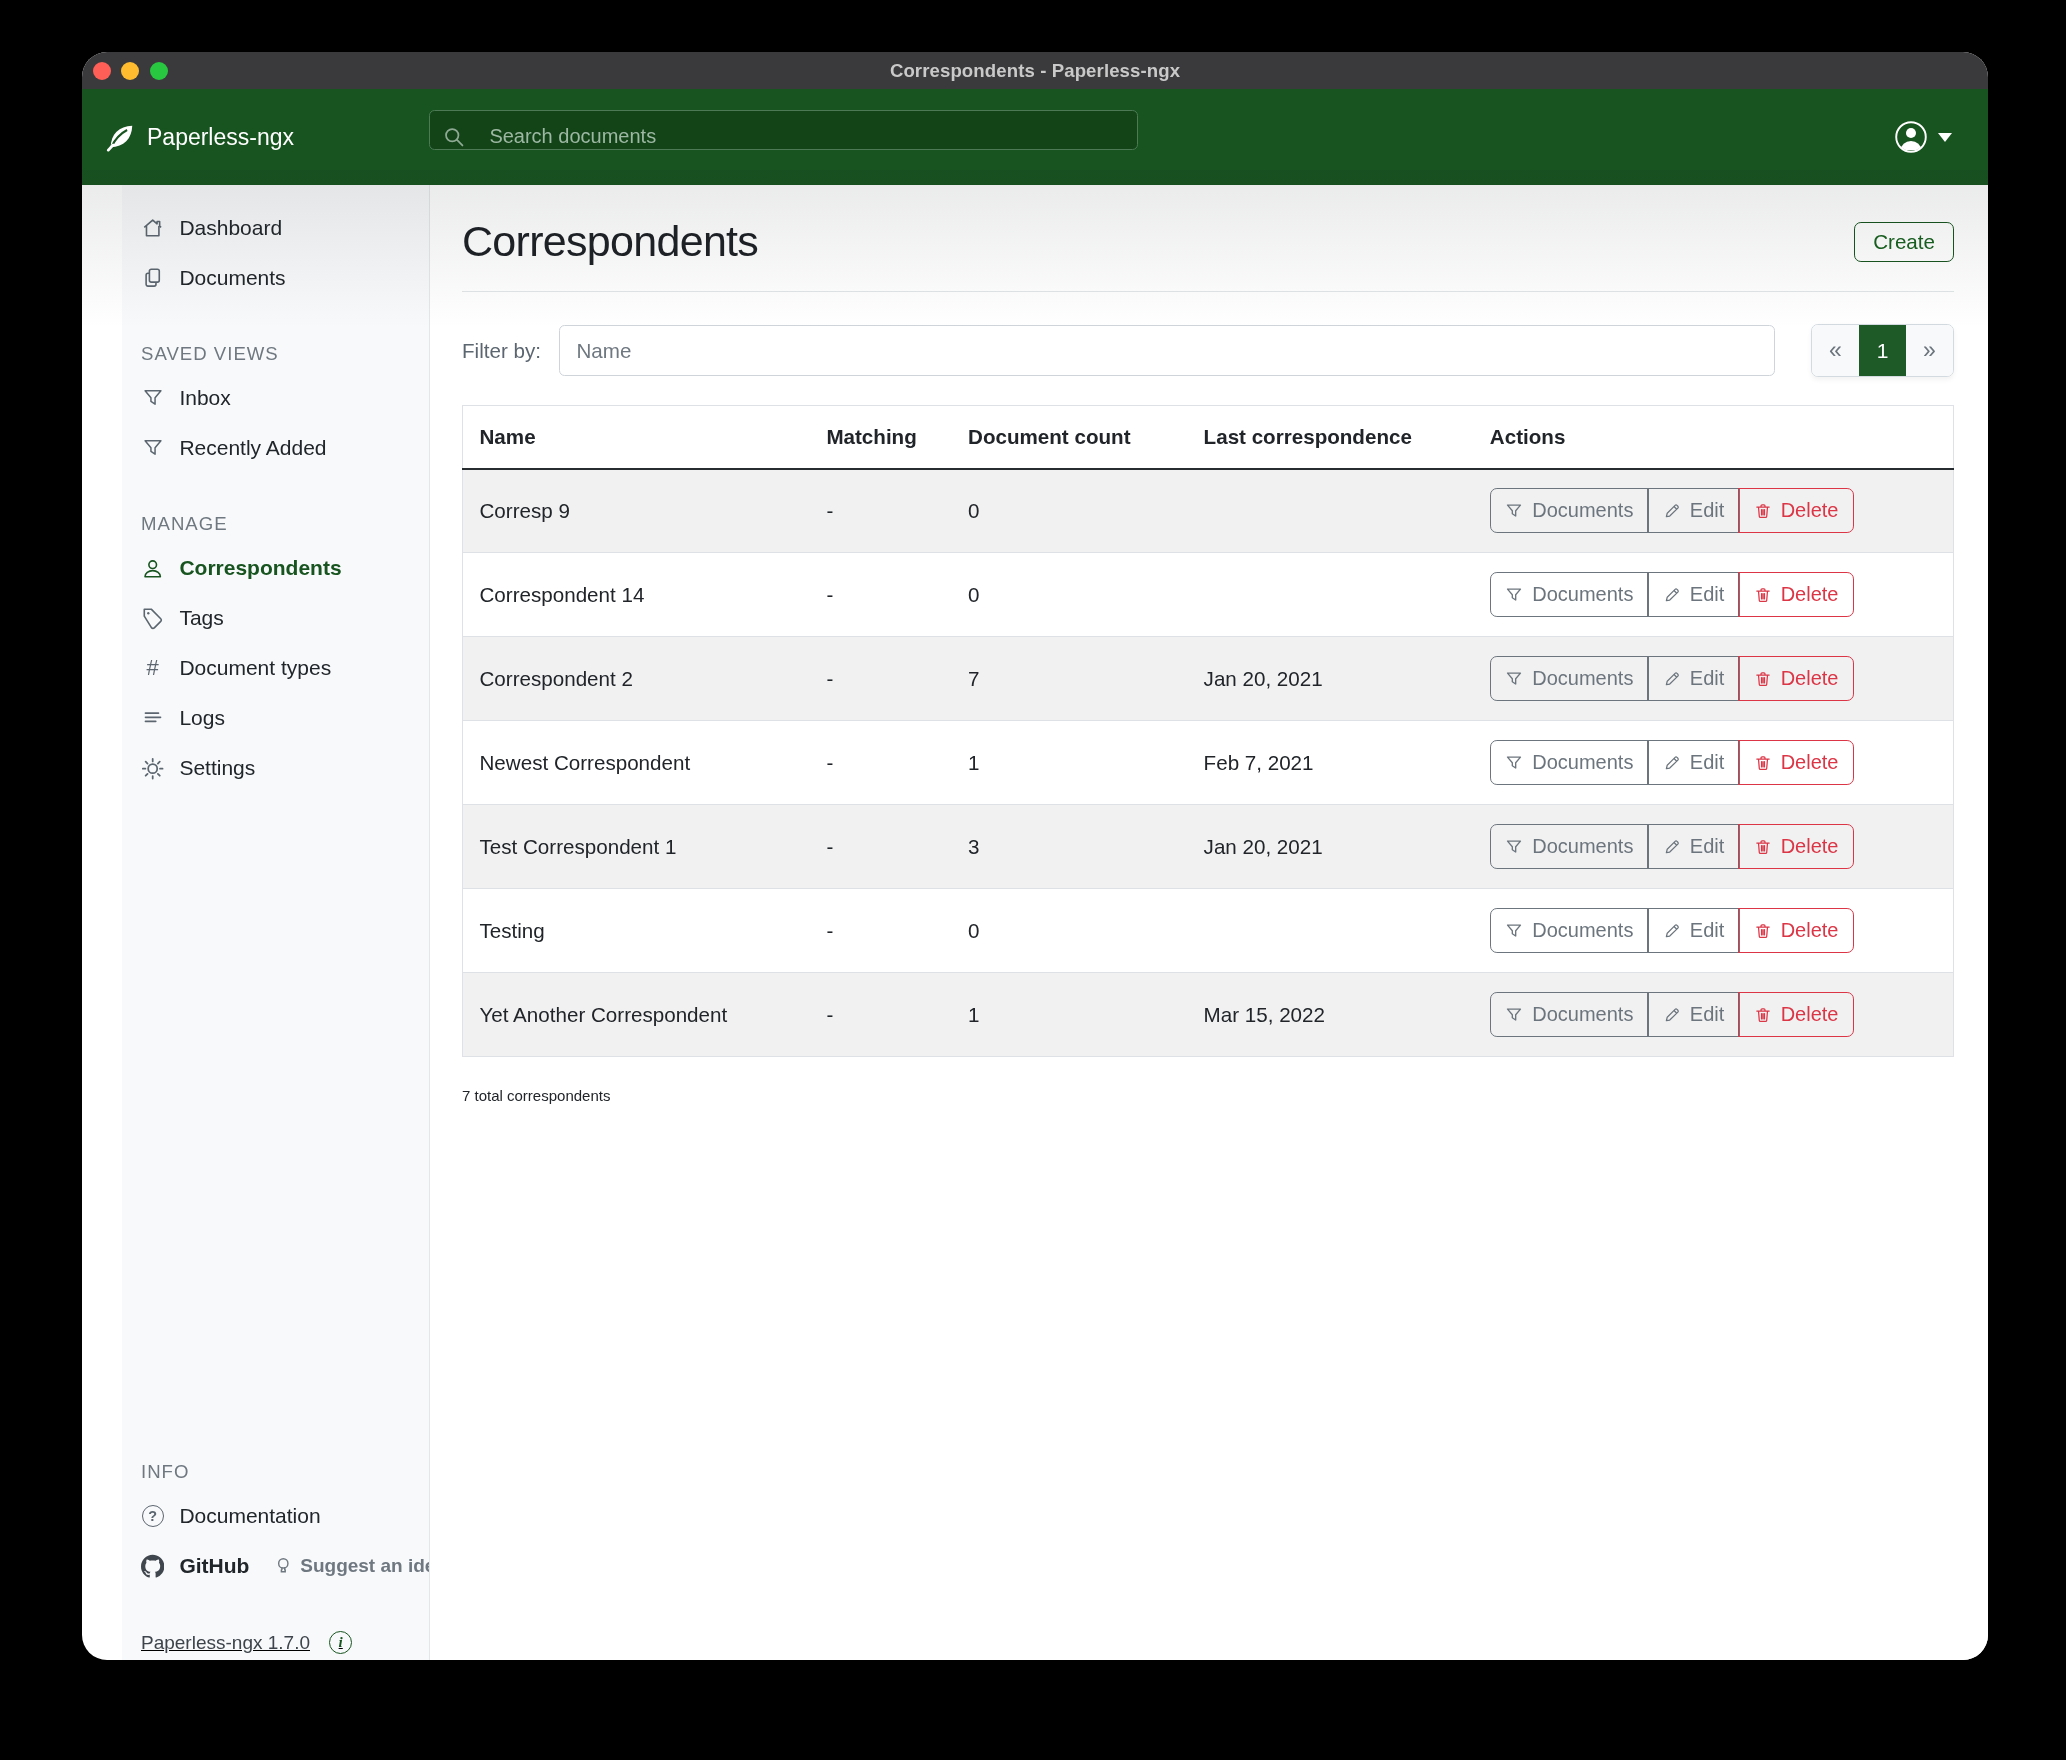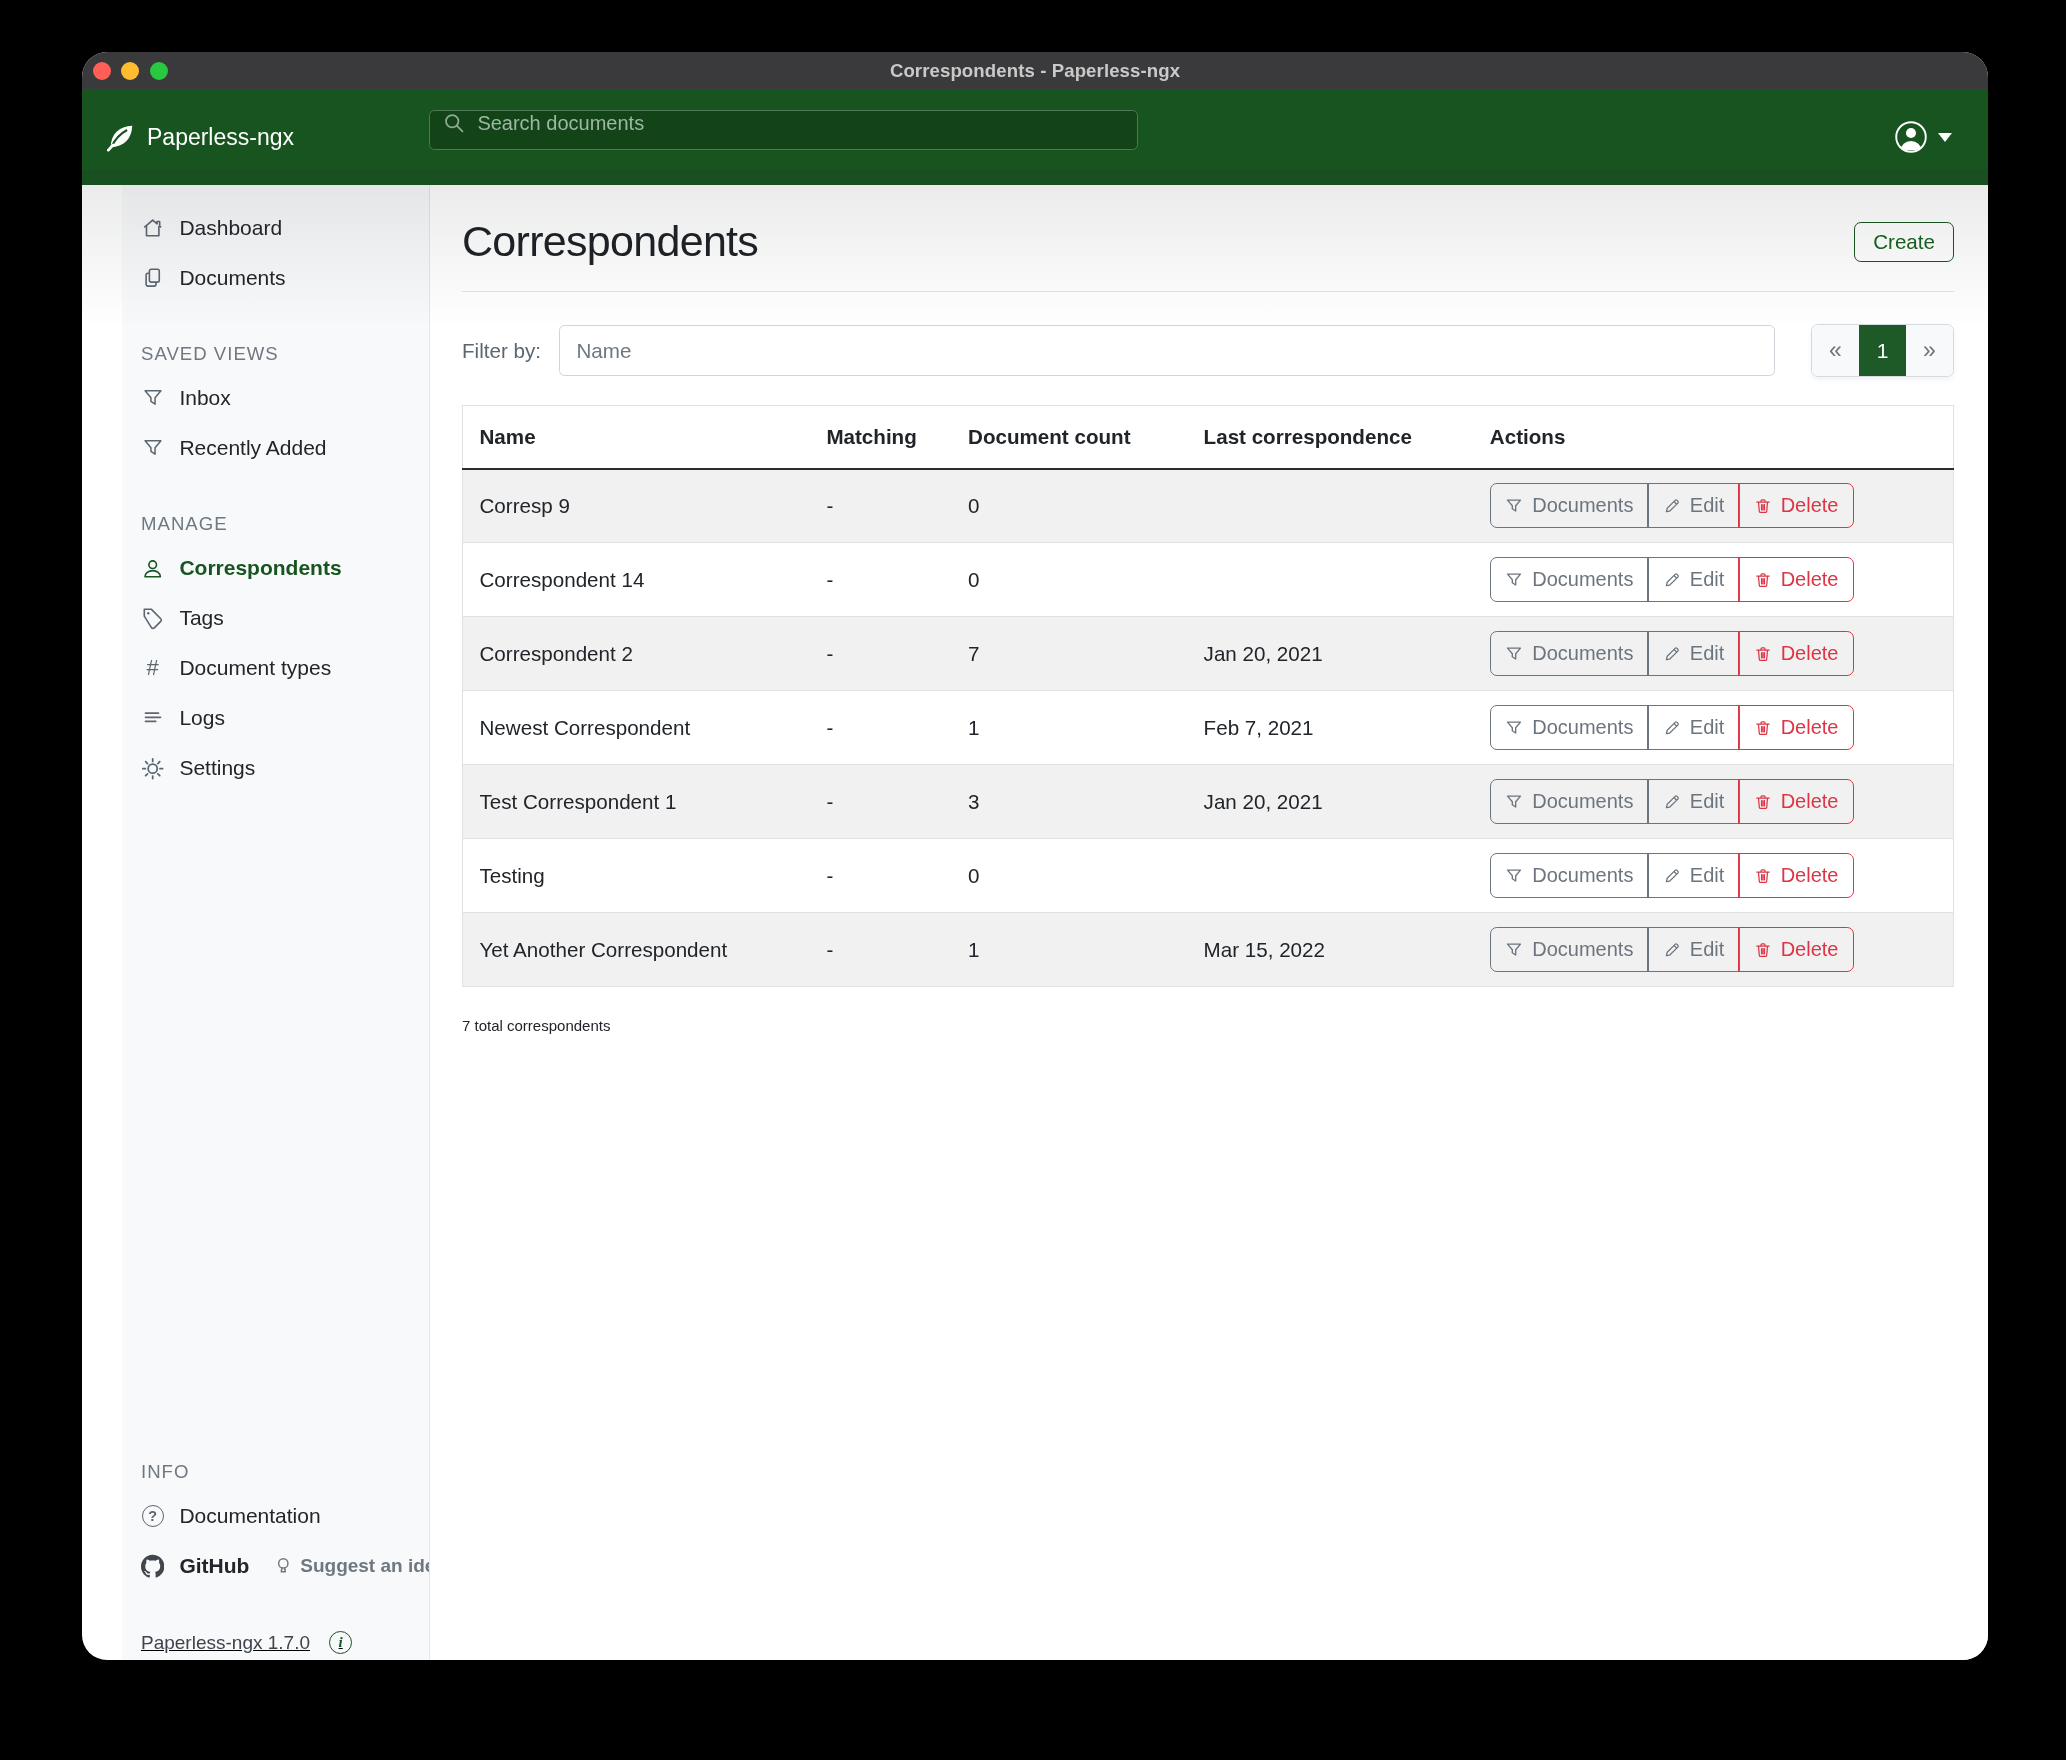--- a/index.html
+++ b/index.html
@@ -18,21 +18,21 @@
   .dot.red{background:#ff5f57;}
   .dot.yellow{background:#febc2e;}
   .dot.green{background:#28c840;}
   .tb-title{color:#c9c9c9;font-size:18.6px;font-weight:700;letter-spacing:0.1px;}
 
   
   .navbar{height:96px;background:#17541f;position:relative;display:flex;align-items:center;padding:0 24px;}
   .brand{display:flex;align-items:center;gap:11px;color:#fff;}
   .brand-name{font-size:23px;font-weight:400;color:#fff;}
   .searchbox{position:absolute;left:347px;top:20.6px;width:709px;height:40px;background:#124418;
-             border:0.7px solid #4d7a55;border-radius:5.5px;display:flex;align-items:flex-start;padding:0 12.4px;}
+             border:0.7px solid #4d7a55;border-radius:5.5px;display:flex;align-items:flex-end;padding:0 12.4px;gap:12px;}
   .searchbox svg{flex:none;opacity:.75;}
   .searchbox input{flex:1;background:transparent;border:none;outline:none;color:#cfe0d2;
                    font-size:20px;margin-left:9.6px;font-family:"Liberation Sans",sans-serif;}
   .searchbox input::placeholder{color:#9db7a3;}
   .user-menu{margin-left:auto;display:flex;align-items:center;gap:9.6px;margin-right:12.4px;cursor:pointer;}
   .caret-down{width:0;height:0;border-left:7.6px solid transparent;border-right:7.6px solid transparent;
               border-top:9px solid #fff;}
 
   
   .nav-shadow{position:absolute;left:0;top:118px;width:100%;height:158px;pointer-events:none;z-index:6;
@@ -79,21 +79,21 @@
   .filter-input::placeholder{color:#6f7880;}
   .pager{display:inline-flex;margin-left:36px;border:0.7px solid #d3dae0;border-radius:6.9px;overflow:hidden;
          flex:none;box-shadow:0 2.1px 5.5px rgba(0,0,0,.05);}
   .page-btn{width:47px;height:51px;display:flex;align-items:center;justify-content:center;
             background:#f8f9fa;color:#6c757d;font-size:23px;cursor:pointer;user-select:none;}
   .page-btn.active{background:#1d5a27;color:#fff;font-size:21px;}
 
   table.corr{width:100%;margin-top:27.5px;border-collapse:collapse;border:0.7px solid #dee2e6;}
   table.corr th{font-size:20.6px;font-weight:700;color:#212529;text-align:left;padding:19px 16.5px;
                 border-bottom:2.7px solid #272c31;}
-  table.corr td{font-size:20.6px;color:#212529;padding:0 16.5px;height:74px;vertical-align:middle;
+  table.corr td{font-size:20.6px;color:#212529;padding:0 16.5px;height:84px;vertical-align:middle;
                 border-top:0.7px solid #dee2e6;margin-left:23px;}
   table.corr tbody tr:nth-child(odd){background:#f1f1f2;}
 
   .btn-group{display:inline-flex;}
   .btn{display:inline-flex;align-items:center;gap:9px;height:45px;padding:0 14.4px;background:transparent;
        border:1.4px solid #6c757d;color:#6c757d;font-size:20px;font-family:"Liberation Sans",sans-serif;cursor:pointer;}
   .btn-group .btn + .btn{margin-left:-1.4px;}
   .btn-group .btn:first-child{border-radius:6.9px 0 0 6.9px;}
   .btn-group .btn:last-child{border-radius:0 6.9px 6.9px 0;}
   .btn.danger{border-color:#dc3545;color:#dc3545;position:relative;z-index:1;}

